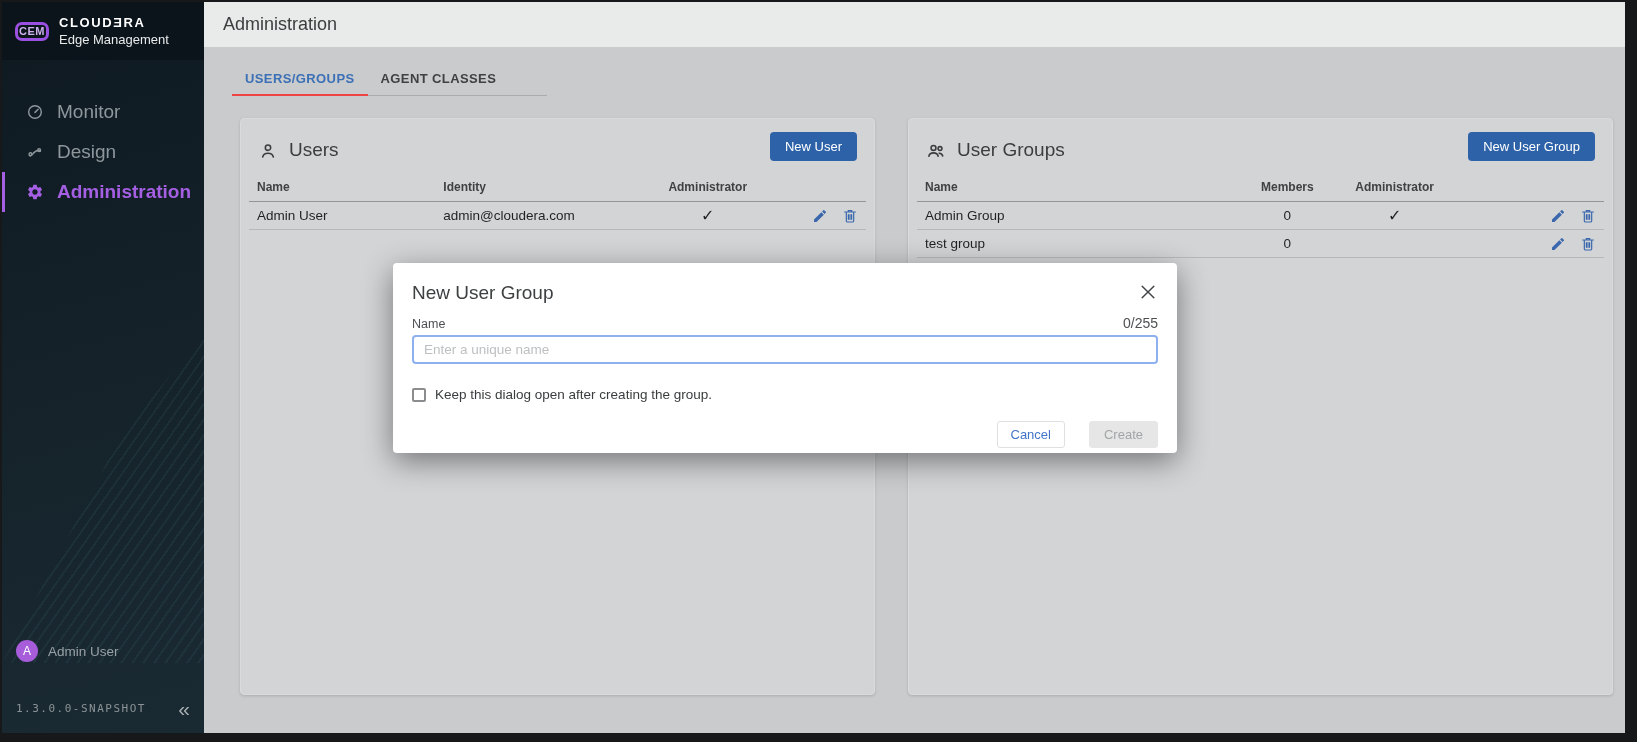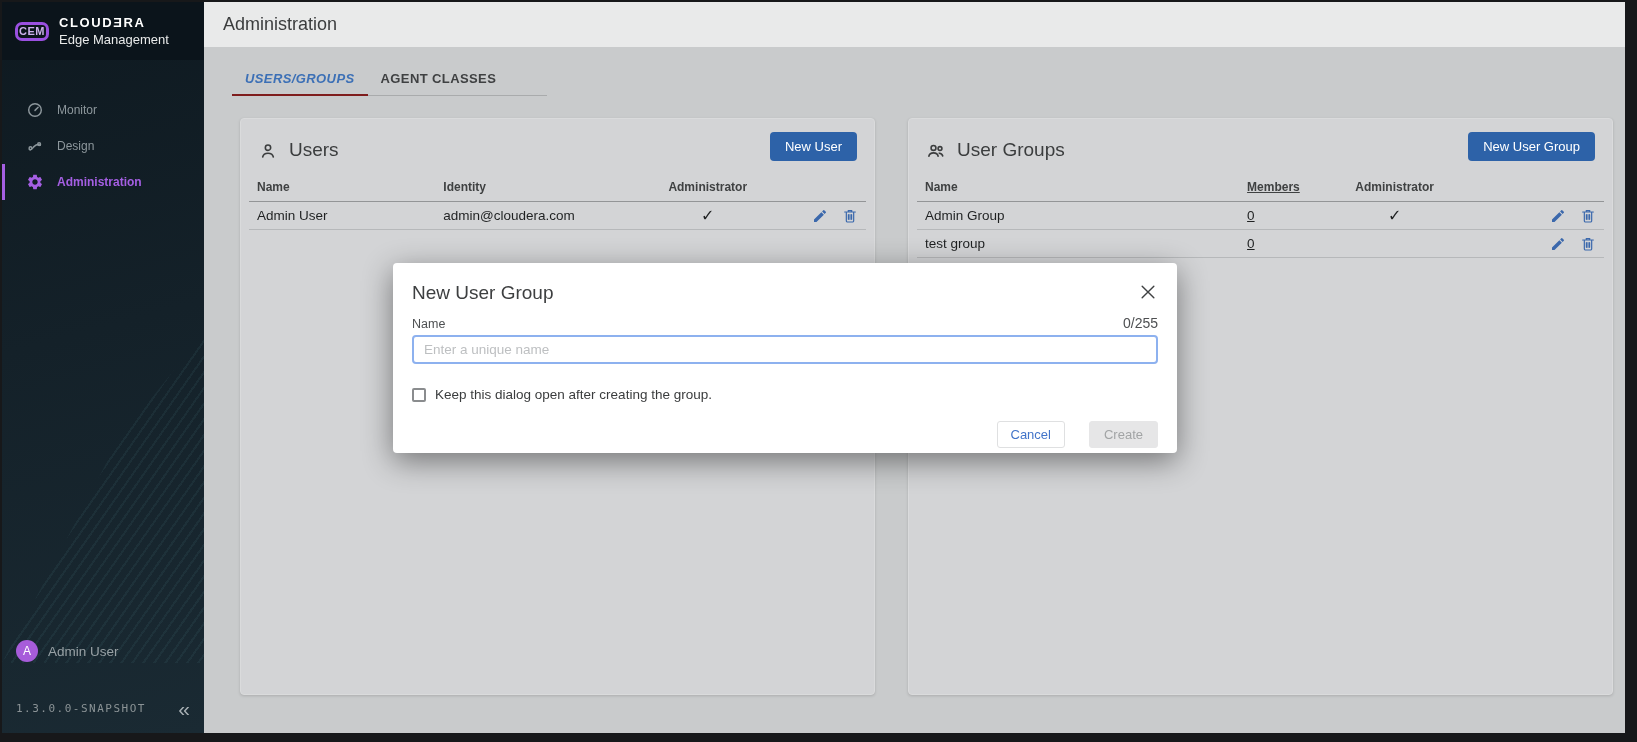--- a/index.html
+++ b/index.html
@@ -16,54 +16,54 @@
   .stripes { position:absolute; bottom:70px; left:0; width:202px; height:330px;
     background:repeating-linear-gradient(125deg, transparent 0 7px, rgba(130,220,225,0.06) 7px 9px);
     clip-path:polygon(100% 0, 100% 100%, 0 100%, 58% 32%); pointer-events:none; }
   .logo-row { display:flex; align-items:center; gap:10px; padding:13px 13px; background:#0b141b; }
   .logo-mark { width:34px; height:19px; border:3px solid #9a50e0; border-radius:7px; display:flex; align-items:center; justify-content:center;
     color:#cdb2ec; font-size:11px; font-weight:700; letter-spacing:.5px; flex:0 0 34px; }
   .brand-l1 { color:#ffffff; font-size:13px; font-weight:700; letter-spacing:1.6px; }
   .brand-l2 { color:#e9eaea; font-size:13px; margin-top:2px; }
   .nav { margin-top:32px; }
   .nav-item { display:flex; align-items:center; gap:13px; padding:9px 3px 9px 21px; border-left:3px solid transparent;
-    color:#8d979c; font-size:12px; cursor:pointer; }
+    color:#8d979c; font-size:19px; cursor:pointer; }
   .nav-item .nico { width:18px; height:18px; flex:0 0 18px; }
   .nav-item.active { color:#a55fe3; border-left-color:#a55fe3; font-weight:700; }
   .sidebar-bottom { margin-top:auto; padding:0 14px 14px; position:relative; }
   .user-row { display:flex; align-items:center; gap:10px; margin-bottom:36px; color:#98a1a5; font-size:13.5px; }
   .avatar { width:22px; height:22px; border-radius:50%; background:#a75cda; color:#fff; font-size:12px; display:flex; align-items:center; justify-content:center; flex:0 0 22px; }
   .version-row { display:flex; align-items:center; justify-content:space-between; }
   .version-text { color:#8b9396; font-family:"DejaVu Sans Mono","Liberation Mono",monospace; font-size:11px; letter-spacing:1.5px; }
   .collapse-btn { color:#a8b0b4; font-size:21px; line-height:1; cursor:pointer; background:none; border:none; font-family:inherit; }
 
   
   .main { flex:1; display:flex; flex-direction:column; min-width:0; }
   .topbar { flex:0 0 45px; background:#e9eaea; display:flex; align-items:center; padding-left:19px; font-size:18px; color:#3b3d3e; }
   .content { flex:1; padding:15px 12px 0 28px; position:relative; }
   .tabs { display:inline-flex; border-bottom:1px solid #a9abac; padding-right:38px; }
   .tab { padding:9px 13px 8px; font-size:13px; font-weight:700; letter-spacing:.4px; color:#3f4142; cursor:pointer; margin-bottom:-1px; border-bottom:2px solid transparent; background:none; border-top:none; border-left:none; border-right:none; font-family:inherit; }
-  .tab.active { color:#3c70b6; border-bottom:2px solid #7f1d1d;font-style:italic; }
+  .tab.active { color:#3c70b6; border-bottom:2px solid #ef4444; }
 
   .cards { display:flex; gap:33px; margin-top:22px; margin-left:8px; height:577px; }
   .card { background:#d3d4d6; border:1px solid #dadbdc; border-radius:4px; box-shadow:0 1px 3px rgba(0,0,0,0.15); }
   .card-users { width:635px; flex:0 0 635px; }
   .card-groups { flex:1; }
   .card-head { display:flex; align-items:flex-end; padding:13px 17px 9px 17px; color:#3b3d3e; }
   .card-title { font-size:19px; margin-left:11px; }
   .hico { width:20px; height:20px; }
   .btn-primary { margin-left:auto; background:#2d62a8; color:#ffffff; font-size:13px; padding:7px 15px; border:none; border-radius:4px; cursor:pointer; font-family:inherit; }
 
   .tbl { margin:2px 8px 0 8px; }
   .tr { display:flex; align-items:center; border-bottom:1px solid #b6b8ba; min-height:28px; padding:0 8px; }
   .tr-head { border-bottom:1px solid #939597; min-height:30px; }
   .th { font-size:12px; font-weight:700; color:#3f4142; }
   .td { font-size:13.5px; color:#1f2122; }
   .c-name { width:31%; } .c-identity { width:35%; } .c-admin { width:18%; text-align:center; }
-  .g-name { width:48%; } .g-members { width:12%; text-align:left;text-decoration:underline; } .g-admin { width:20%; text-align:center; }
+  .g-name { width:48%; } .g-members { width:12%; text-align:center; } .g-admin { width:20%; text-align:center; }
   .c-actions { flex:1; display:flex; justify-content:flex-end; gap:14px; align-items:center; }
   .check { font-size:16px; color:#1c1e1f; }
   .row-icon { width:16px; height:16px; color:#3b68ac; cursor:pointer; }
 
   
   .dialog { position:absolute; left:391px; top:261px; width:784px; height:190px; background:#ffffff; border-radius:4px;
     box-shadow:0 8px 30px rgba(0,0,0,0.45); padding:19px 19px 0 19px; z-index:10; }
   .dlg-head { display:flex; justify-content:space-between; align-items:flex-start; }
   .dlg-title { font-size:19px; color:#3d3f40; }
   .dlg-close { width:20px; height:20px; color:#3f4142; cursor:pointer; background:none; border:none; padding:0; }

